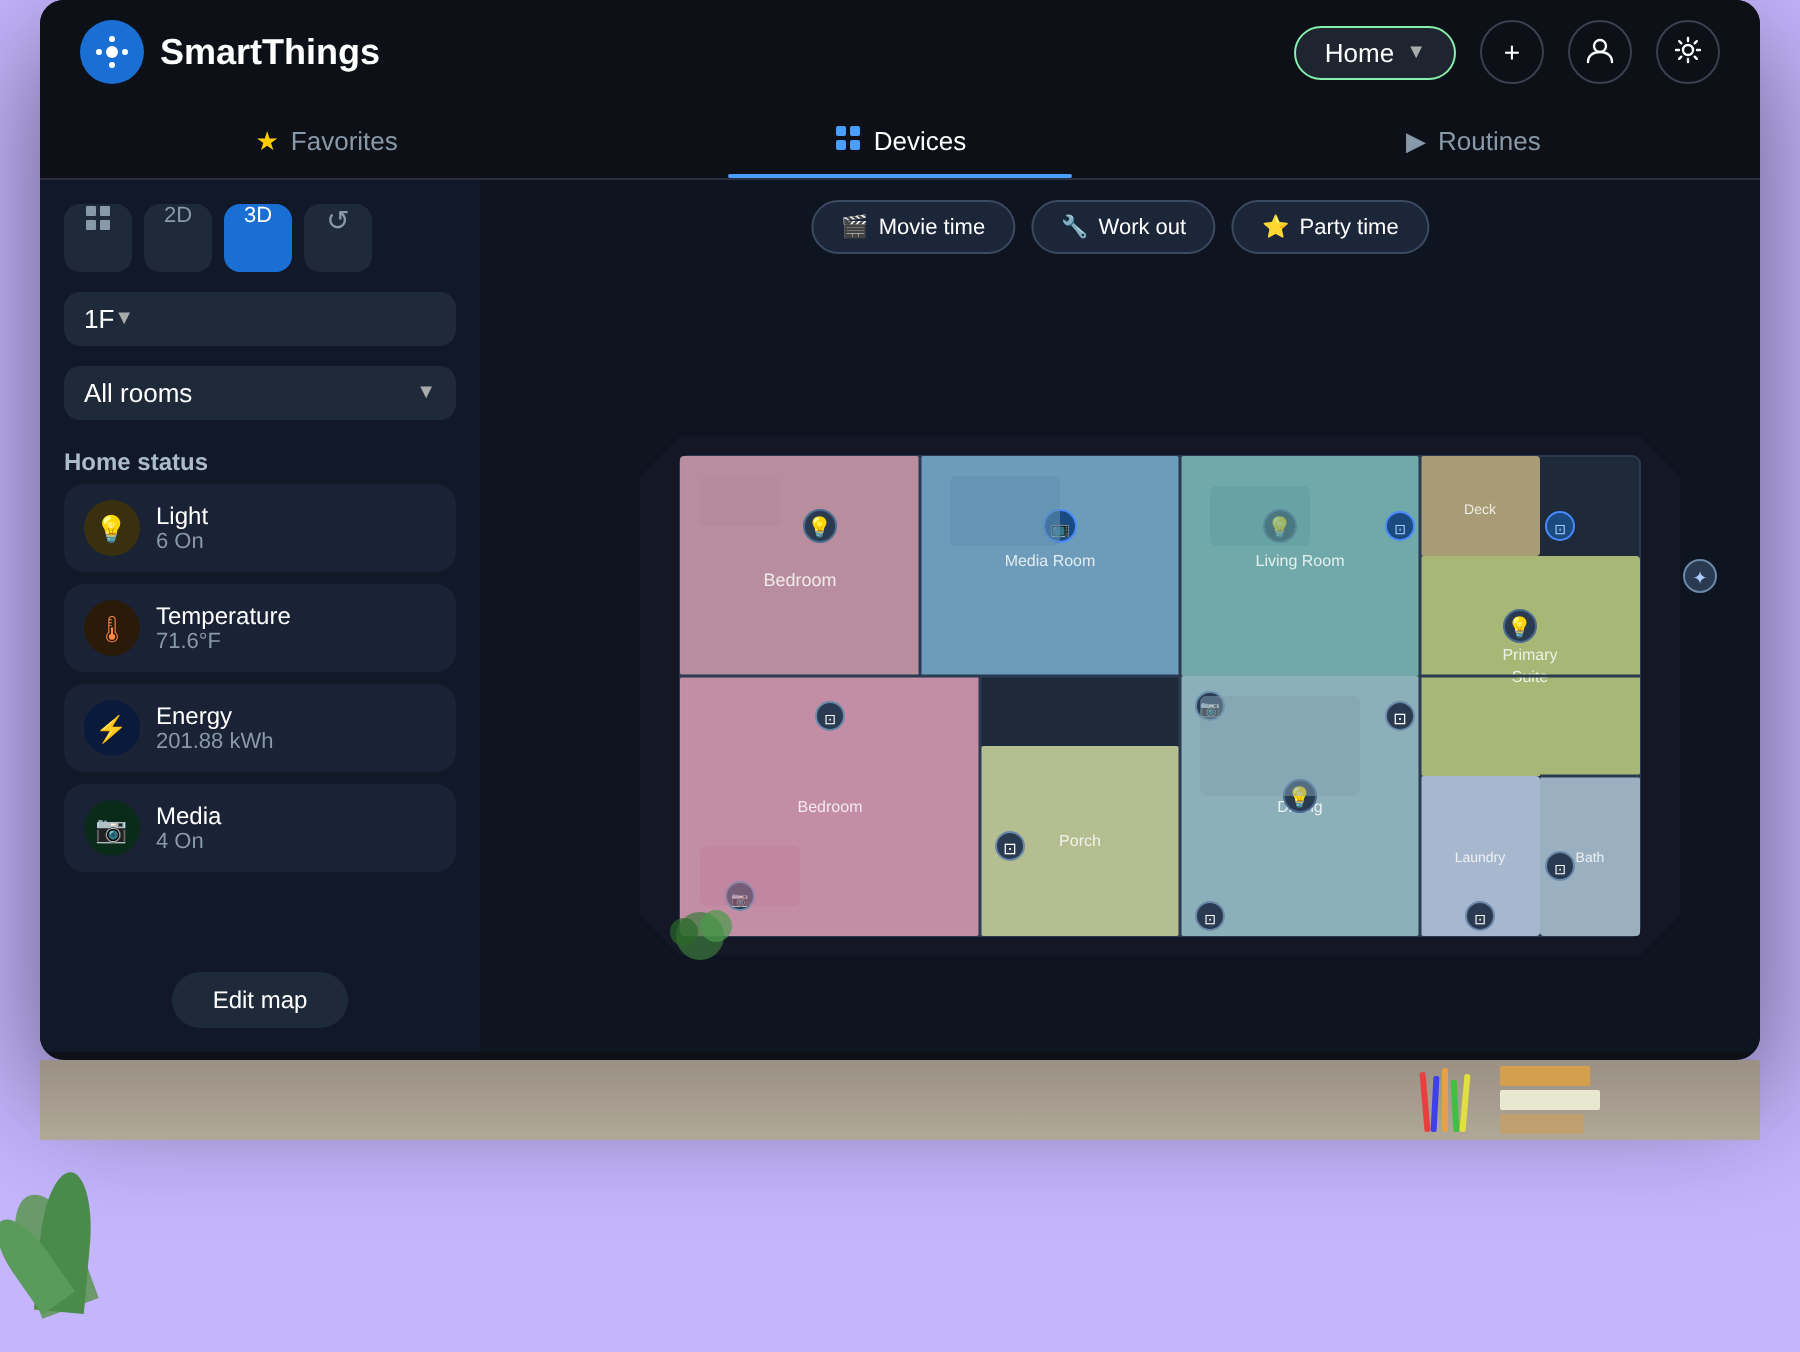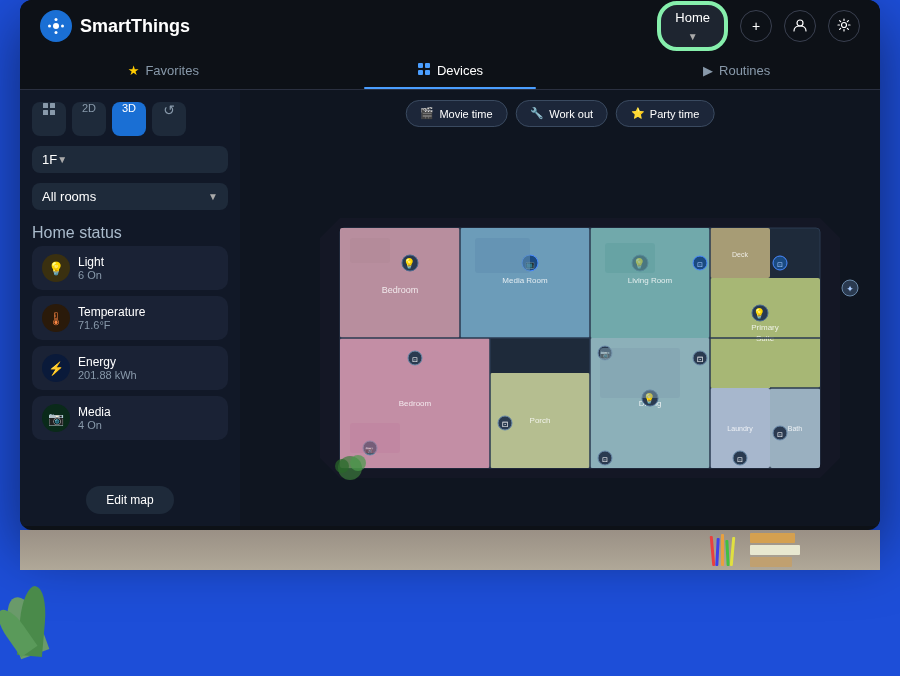--- a/index.html
+++ b/index.html
@@ -64,26 +64,25 @@
       display: flex;
       align-items: center;
       gap: 12px;
     }
 
     .home-selector {
       display: flex;
       align-items: center;
       gap: 6px;
       background: #1e2530;
-      border: 4px solid #86efac;
+      border: 1px solid #86efac;
       border-radius: 20px;
       padding: 5px 14px;
       color: white;
       font-size: 13px;
-      flex-direction: column;
     }
 
     .icon-btn {
       width: 32px;
       height: 32px;
       border-radius: 50%;
       border: 1px solid #3a4050;
       background: transparent;
       display: flex;
       align-items: center;
@@ -187,22 +186,22 @@
       justify-content: space-between;
       background: #1e2a3a;
       border-radius: 8px;
       padding: 6px 10px;
       color: white;
       font-size: 13px;
     }
 
     .home-status-title {
       color: #aabbcc;
-      font-size: 16px;
-      font-weight: 400;
+      font-size: 12px;
+      font-weight: 700;
       padding: 4px 0;
     }
 
     .status-items {
       display: flex;
       flex-direction: column;
       gap: 6px;
     }
 
     .status-item {
@@ -293,21 +292,21 @@
     
     .floor-plan {
       width: 100%;
       height: 100%;
       position: relative;
     }
   </style>
 </head>
 <body>
 
-<div style="width:900px;height:676px;background:#1d4ed8;display:flex;flex-direction:column;align-items:center;justify-content:flex-start;padding-top:30px;position:relative;overflow:hidden;">
+<div style="width:900px;height:676px;background:#c4b5fd;display:flex;flex-direction:column;align-items:center;justify-content:flex-start;padding-top:30px;position:relative;overflow:hidden;">
 
   <div class="tv-frame">
 
     <div class="top-bar">
       <div class="logo-area">
         <div class="logo-icon">
           <svg width="20" height="20" viewBox="0 0 20 20" fill="none">
             <circle cx="10" cy="10" r="9" fill="#1a6fd4"></circle>
             <circle cx="10" cy="10" r="3" fill="white"></circle>
             <circle cx="10" cy="3.5" r="1.5" fill="white"></circle>

